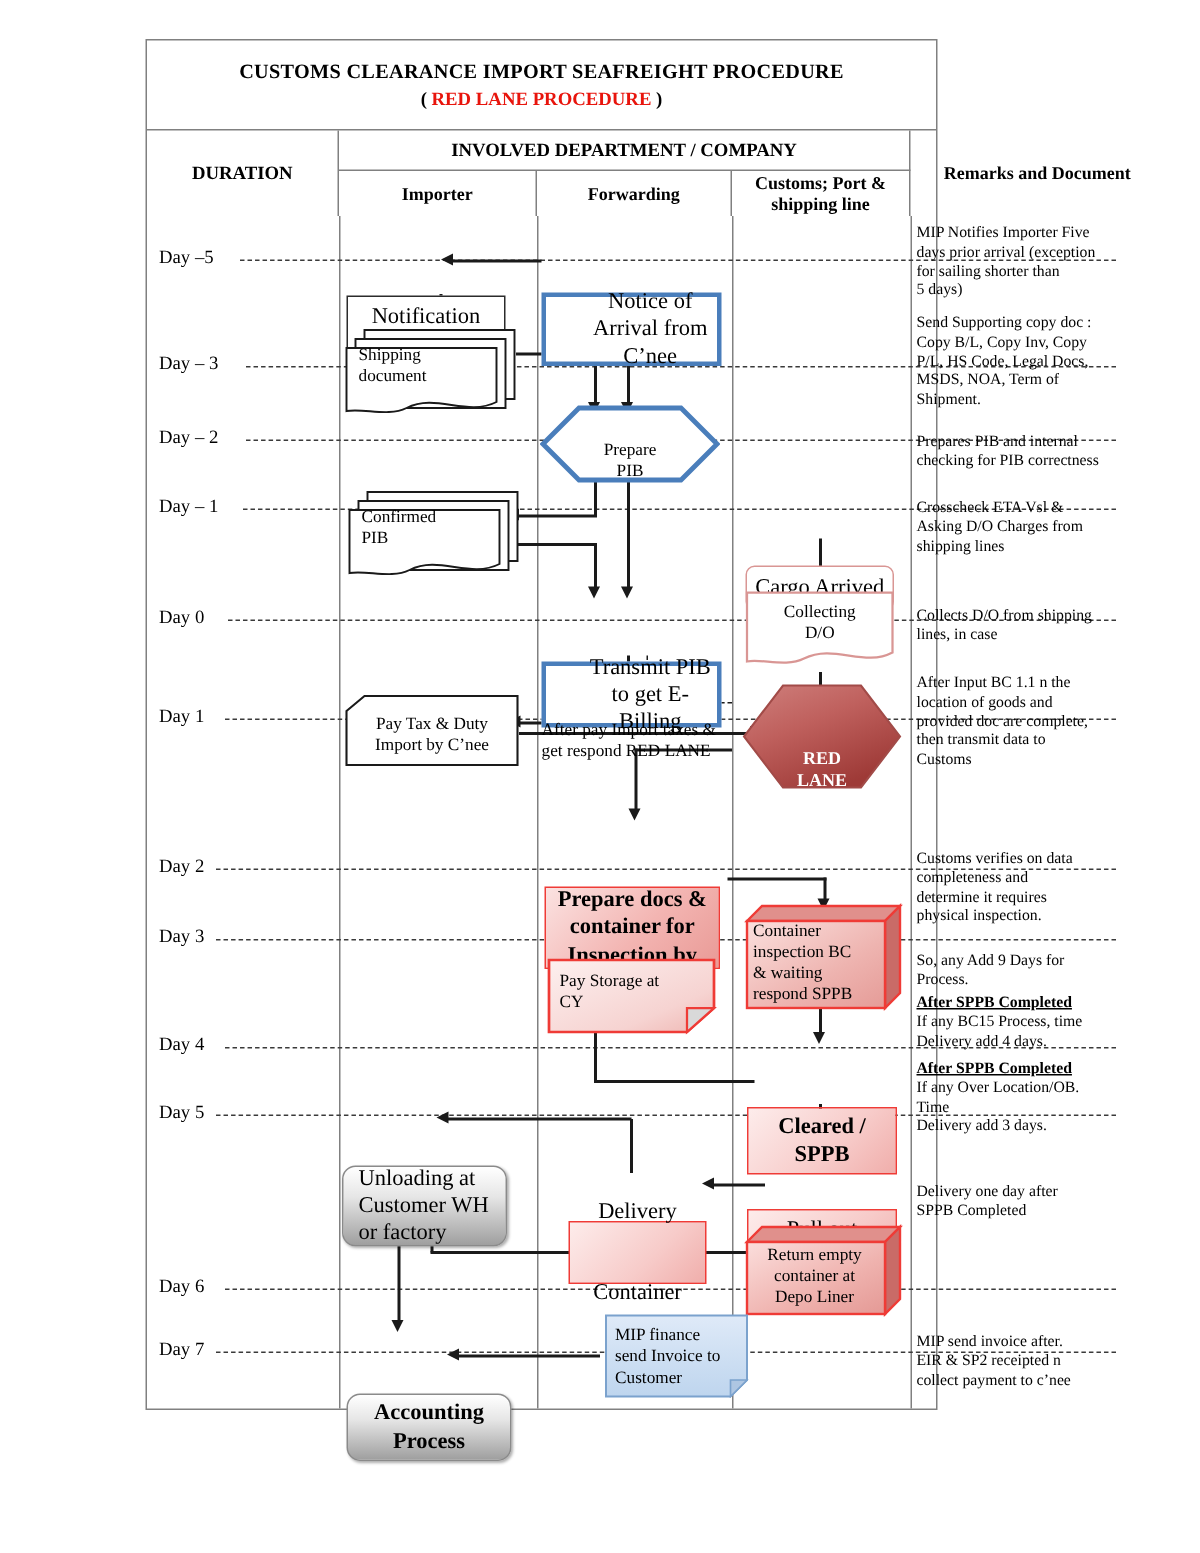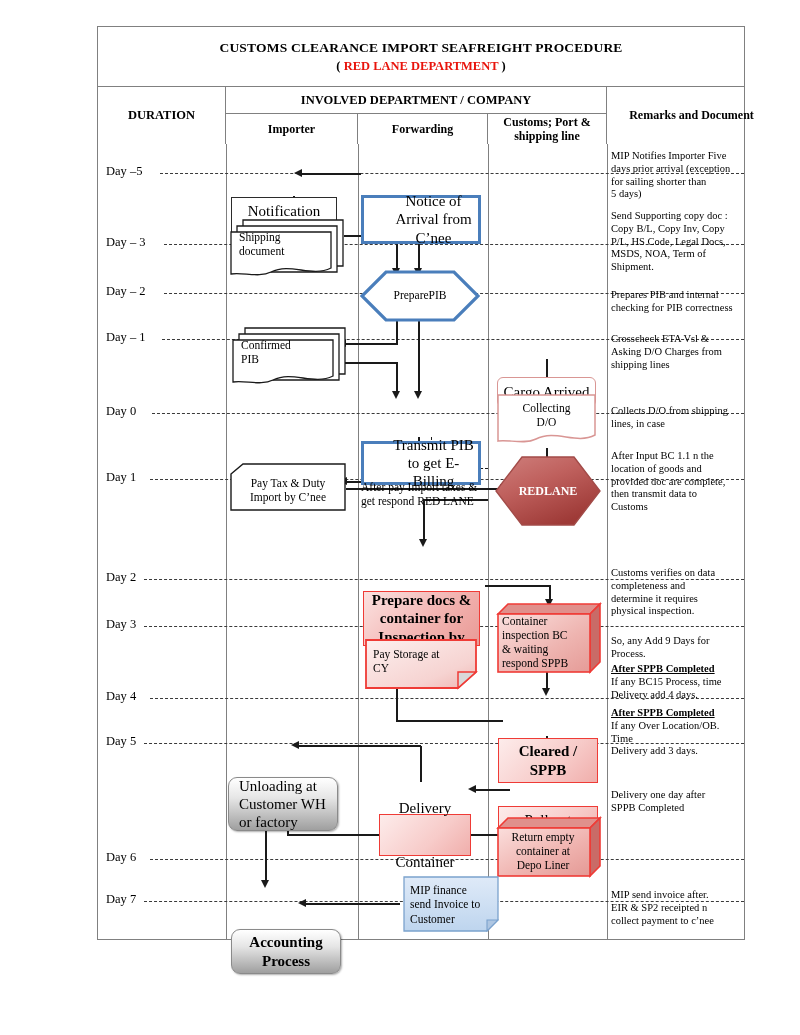--- a/index.html
+++ b/index.html
@@ -1,19 +1,19 @@
 <!DOCTYPE html>
 <html><head>
 <meta charset="utf-8">
 <style>
   html,body{margin:0;padding:0;background:#ffffff;}
   body{width:800px;height:1035px;position:relative;
        font-family:"Liberation Serif","DejaVu Serif",serif;color:#000;}
 
-  #frame{position:absolute;left:97px;top:26px;width:648px;height:914px;
+  #frame{position:absolute;left:97px;top:26px;width:528px;height:914px;
          border:1.5px solid #808080;box-sizing:border-box;background:#fff;}
 
   
   .hdr-title{position:absolute;left:0;top:0;width:100%;height:60px;
              border-bottom:1px solid #808080;box-sizing:border-box;
              display:flex;flex-direction:column;align-items:center;justify-content:center;}
   .hdr-title .l1{font-size:13.5px;font-weight:bold;letter-spacing:.2px;}
   .hdr-title .l2{font-size:12.5px;font-weight:bold;margin-top:3px;}
   .hdr-title .l2 .red{color:#e8140c;}
 
@@ -63,21 +63,21 @@
 
   
   .multidoc{position:absolute;z-index:4;}
   .multidoc svg{display:block;overflow:visible;}
   .multidoc .txt{position:absolute;left:10px;top:14px;width:80px;font-size:11.5px;line-height:1.25;text-align:left;}
 
   
   .hexwrap{position:absolute;z-index:4;}
   .hexwrap svg{display:block;}
   .hexwrap .htxt{position:absolute;left:0;top:0;width:100%;height:100%;
-       display:flex;flex-direction:row;align-items:center;justify-content:center;
+       display:flex;flex-direction:column;align-items:center;justify-content:flex-end;
        font-size:11.5px;line-height:1.2;}
   .hexwrap.blue .htxt{color:#000;}
   .hexwrap.red .htxt{color:#fff;font-weight:bold;font-size:12px;}
 
   
   .cube{position:absolute;z-index:4;}
   .cube svg{display:block;}
   .cube .ctxt{position:absolute;left:6px;top:12px;right:16px;
       font-size:11.5px;line-height:1.22;text-align:left;}
 
@@ -116,21 +116,21 @@
   .remark{position:absolute;left:513px;width:130px;font-size:10.5px;line-height:1.22;z-index:5;}
   .remark u{font-weight:bold;}
 </style>
 </head>
 <body>
 
 <div id="frame">
 
   <div class="hdr-title">
     <div class="l1">CUSTOMS CLEARANCE IMPORT SEAFREIGHT PROCEDURE</div>
-    <div class="l2"><span>( </span><span class="red">RED LANE DEPARTMENT</span><span> )</span></div>
+    <div class="l2"><span>( </span><span class="red">RED LANE PROCEDURE</span><span> )</span></div>
   </div>
 
   <div class="hdr-row">
     <div class="hdr-duration">DURATION</div>
     <div class="hdr-involved">INVOLVED DEPARTMENT / COMPANY</div>
     <div class="hdr-remarks">Remarks and Document</div>
     <div class="hdr-sub sub-imp">Importer</div>
     <div class="hdr-sub sub-fwd">Forwarding</div>
     <div class="hdr-sub sub-cus">Customs; Port &amp; shipping line</div>
   </div>

